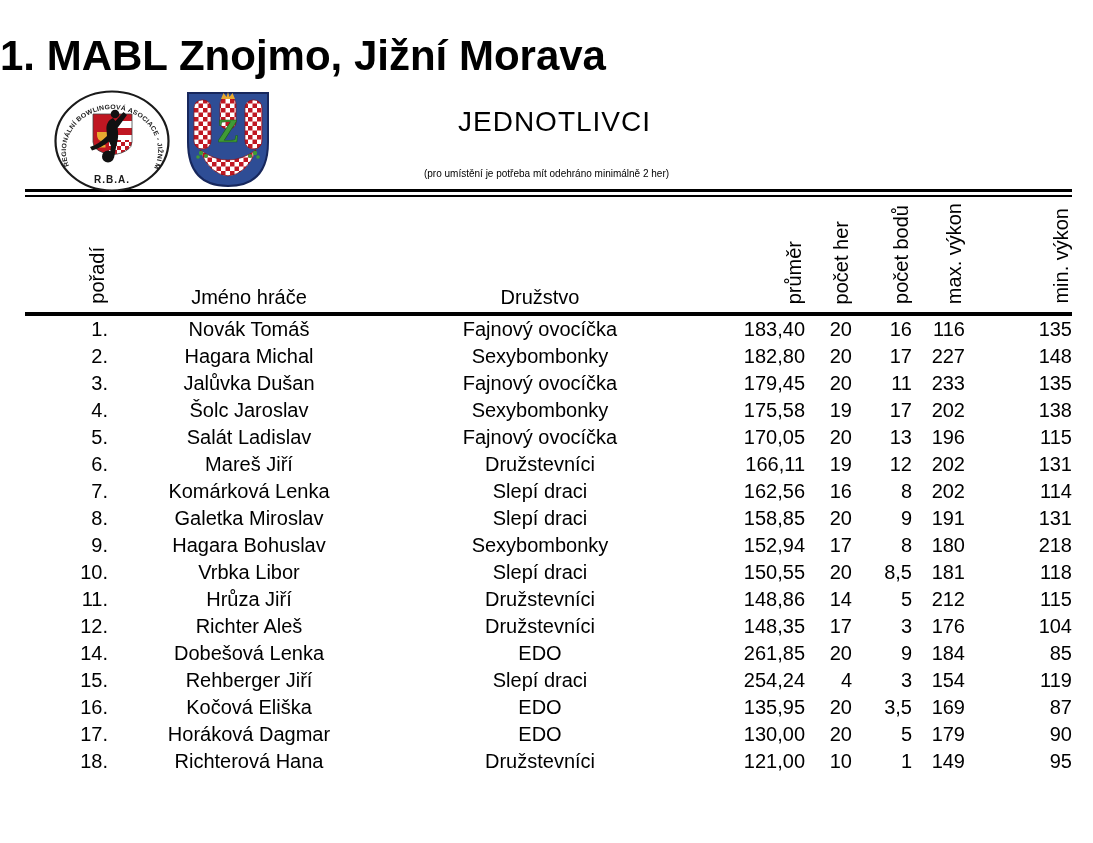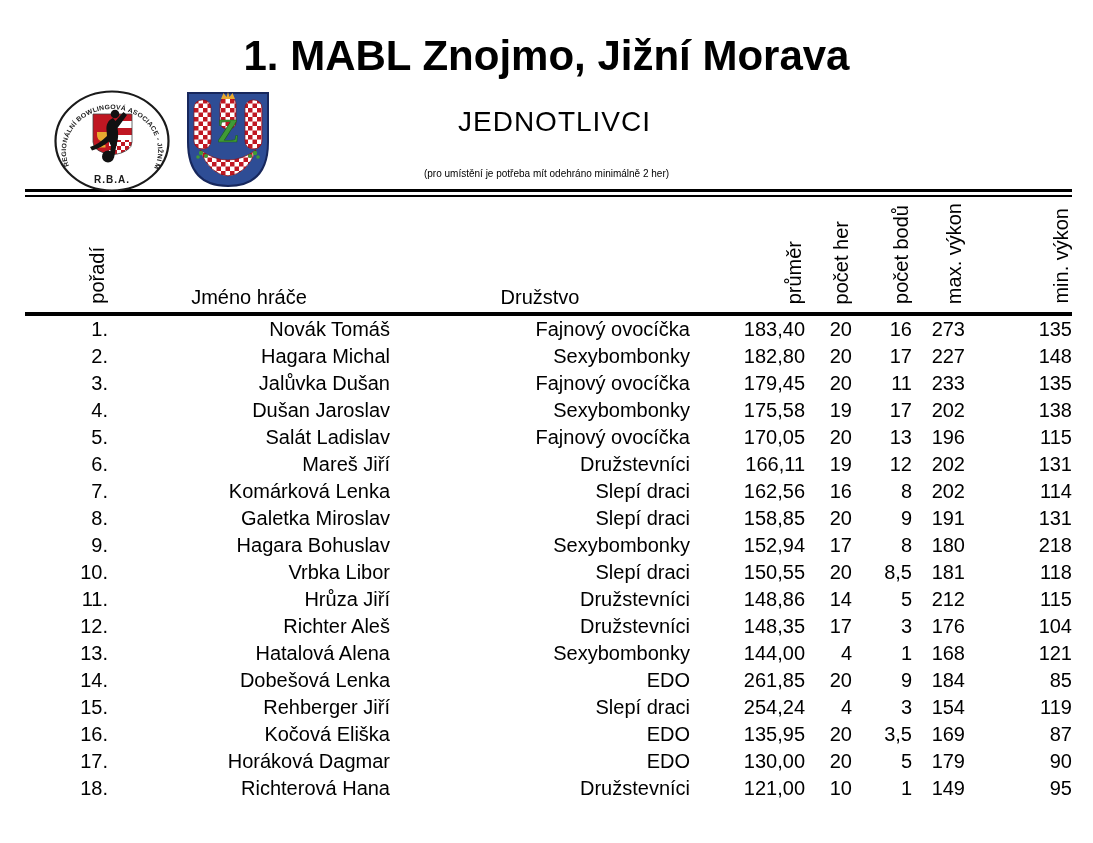--- a/index.html
+++ b/index.html
@@ -2,21 +2,21 @@
 <html><head>
 <meta charset="utf-8">
 <style>
   html,body{margin:0;padding:0;}
   body{
     width:1093px;height:843px;background:#fff;color:#000;
     font-family:"Liberation Sans","DejaVu Sans",sans-serif;
     position:relative;overflow:hidden;
   }
   .title{
-    margin:32px 0 0 0;text-align:center;
+    margin:32px 0 0 0;
     font-size:42px;line-height:48px;font-weight:bold;letter-spacing:0;
   }
   .subtitle{
     margin:26px 0 0 16px;text-align:center;
     font-size:28px;line-height:32px;font-weight:normal;letter-spacing:1px;
   }
   .note{
     margin:26px 0 0 0;text-align:center;
     font-size:10px;line-height:20px;
   }
@@ -43,22 +43,22 @@
   .vert{
     display:inline-block;
     writing-mode:vertical-rl;transform:rotate(180deg);
     white-space:nowrap;line-height:22px;font-size:20px;
   }
   table.standings td{
     font-size:20px;height:27px;line-height:27px;
     padding:0;white-space:nowrap;overflow:hidden;
   }
   td.c-rank{text-align:right;}
-  td.c-name{text-align:right;padding-left:10px;margin-left:36px;}
-  td.c-team{text-align:right;padding-left:4px;}
+  td.c-name{text-align:center;padding-left:10px;margin-left:36px;}
+  td.c-team{text-align:center;padding-left:4px;}
   td.c-avg,td.c-games,td.c-points,td.c-max{text-align:right;}
   td.c-min,th.col-min{text-align:right;padding-right:37px;}
 </style>
 </head>
 <body>
 
 <h1 class="title">1. MABL Znojmo, Jižní Morava</h1>
 
 <div class="logos">
 
@@ -153,21 +153,21 @@
     </tr>
   </thead>
   <tbody>
       <tr>
         <td class="c-rank">1.</td>
         <td class="c-name">Novák Tomáš</td>
         <td class="c-team">Fajnový ovocíčka</td>
         <td class="c-avg">183,40</td>
         <td class="c-games">20</td>
         <td class="c-points">16</td>
-        <td class="c-max">273</td>
+        <td class="c-max">116</td>
         <td class="c-min">135</td>
       </tr>
       <tr>
         <td class="c-rank">2.</td>
         <td class="c-name">Hagara Michal</td>
         <td class="c-team">Sexybombonky</td>
         <td class="c-avg">182,80</td>
         <td class="c-games">20</td>
         <td class="c-points">17</td>
         <td class="c-max">227</td>
@@ -178,21 +178,21 @@
         <td class="c-name">Jalůvka Dušan</td>
         <td class="c-team">Fajnový ovocíčka</td>
         <td class="c-avg">179,45</td>
         <td class="c-games">20</td>
         <td class="c-points">11</td>
         <td class="c-max">233</td>
         <td class="c-min">135</td>
       </tr>
       <tr>
         <td class="c-rank">4.</td>
-        <td class="c-name">Dušan Jaroslav</td>
+        <td class="c-name">Šolc Jaroslav</td>
         <td class="c-team">Sexybombonky</td>
         <td class="c-avg">175,58</td>
         <td class="c-games">19</td>
         <td class="c-points">17</td>
         <td class="c-max">202</td>
         <td class="c-min">138</td>
       </tr>
       <tr>
         <td class="c-rank">5.</td>
         <td class="c-name">Salát Ladislav</td>
@@ -267,30 +267,20 @@
         <td class="c-rank">12.</td>
         <td class="c-name">Richter Aleš</td>
         <td class="c-team">Družstevníci</td>
         <td class="c-avg">148,35</td>
         <td class="c-games">17</td>
         <td class="c-points">3</td>
         <td class="c-max">176</td>
         <td class="c-min">104</td>
       </tr>
       <tr>
-        <td class="c-rank">13.</td>
-        <td class="c-name">Hatalová Alena</td>
-        <td class="c-team">Sexybombonky</td>
-        <td class="c-avg">144,00</td>
-        <td class="c-games">4</td>
-        <td class="c-points">1</td>
-        <td class="c-max">168</td>
-        <td class="c-min">121</td>
-      </tr>
-      <tr>
         <td class="c-rank">14.</td>
         <td class="c-name">Dobešová Lenka</td>
         <td class="c-team">EDO</td>
         <td class="c-avg">261,85</td>
         <td class="c-games">20</td>
         <td class="c-points">9</td>
         <td class="c-max">184</td>
         <td class="c-min">85</td>
       </tr>
       <tr>

